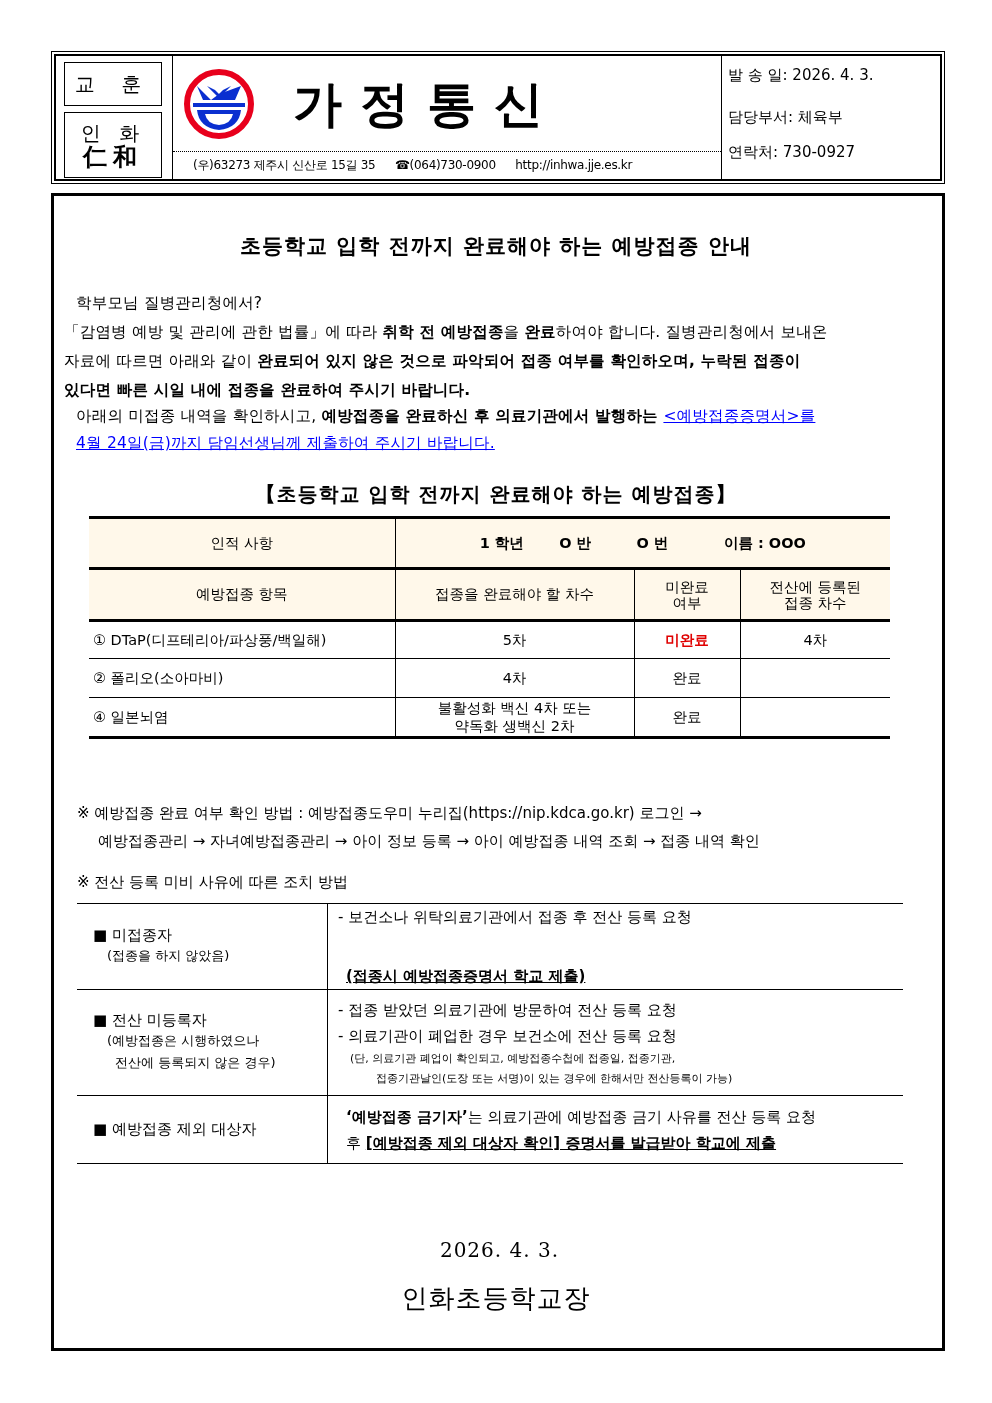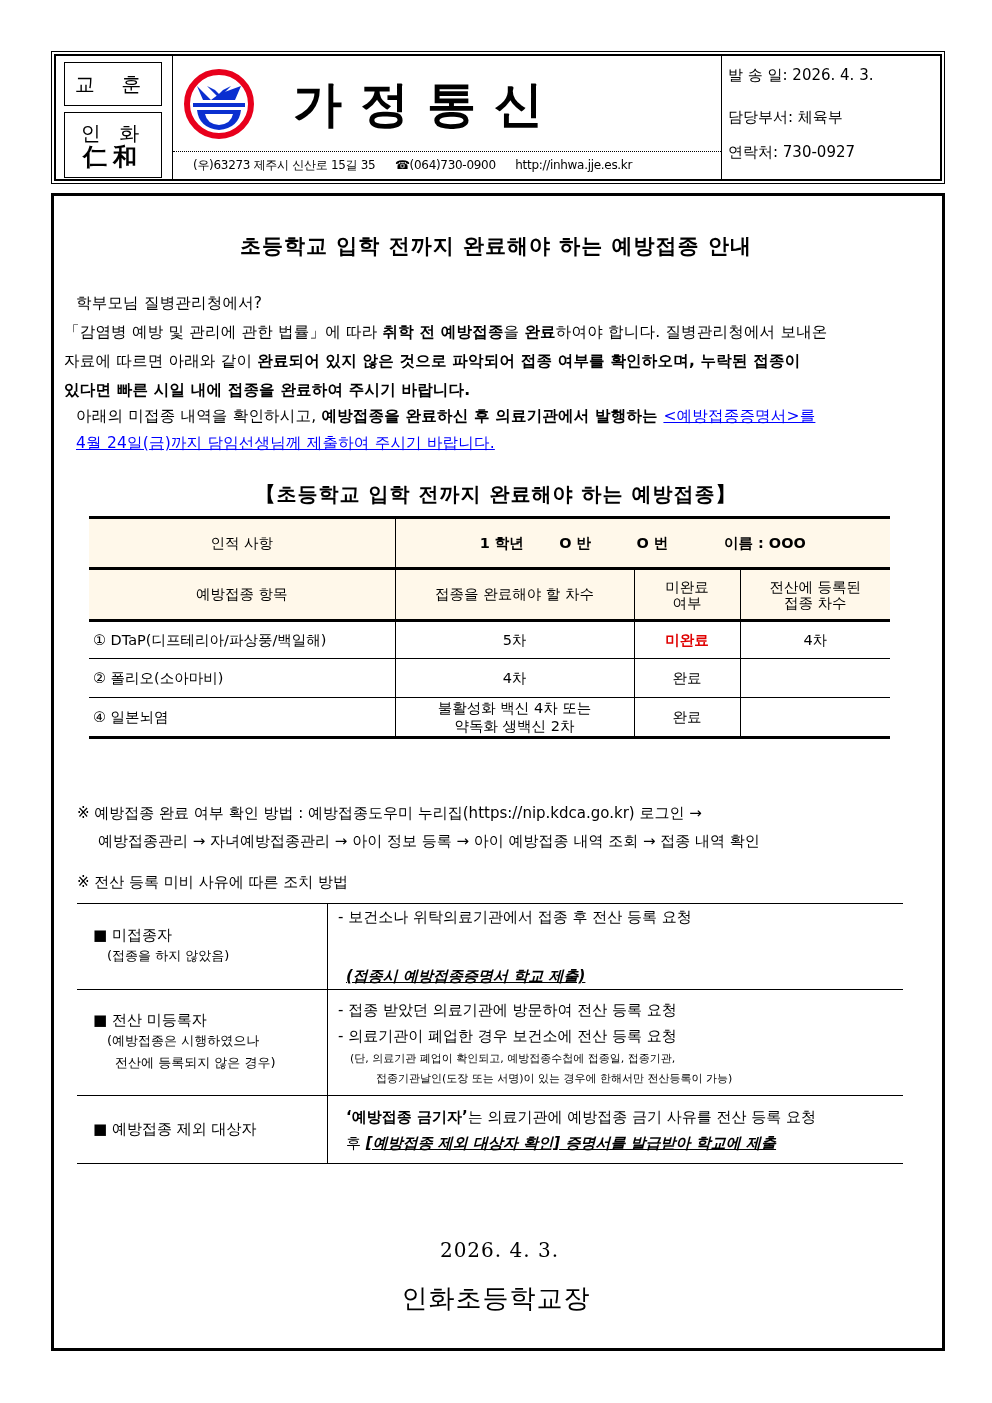--- a/index.html
+++ b/index.html
@@ -45,21 +45,21 @@
   .note { left:77px; font-size:15px; line-height:28px; white-space:nowrap; }
 
   .reg { position:absolute; left:77px; top:903px; width:826px; font-size:15px; }
   .reg td { border-top:1px solid #000; border-bottom:1px solid #000; vertical-align:middle; padding:0; }
   .reg td.c1 { border-right:1px solid #000; width:250px; }
   .reg tr.head td { background:#dfe6f7; text-align:center; height:42px; }
   .reg .sq { font-size:15px; padding-left:16px; }
   .reg .sub { font-size:13px; padding-left:30px; line-height:22px; }
   .reg .act { padding-left:10px; line-height:26px; }
   .reg .small { font-size:11px; line-height:20px; }
-  .ui { font-style:italic; font-weight:bold; text-decoration:underline;margin-top:33px; }
+  .ui { font-weight:bold; text-decoration:underline;margin-top:33px; }
 
   .sig-date { left:7px; right:0; top:1238px; text-align:center; font-family:"DejaVu Serif",serif; font-size:20px; letter-spacing:1px; }
   .sig-name { left:0; right:0; top:1281px; text-align:center; font-family:"DejaVu Serif",serif; font-size:26px; letter-spacing:1px; }
 </style>
 </head>
 <body>
 
 <div class="abs hdr-outer">
   <div class="hdr-inner">
     <div class="motto-col">

